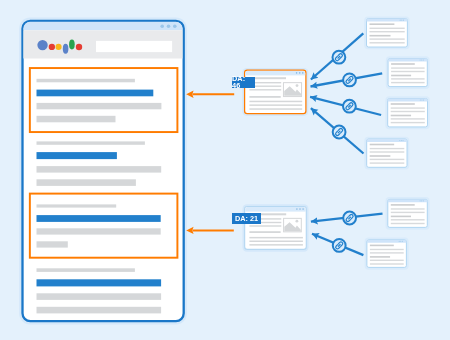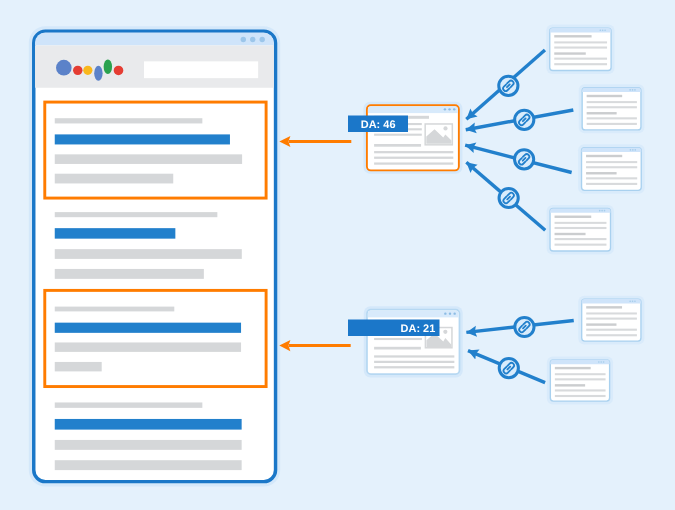--- a/index.html
+++ b/index.html
@@ -308,15 +308,15 @@
           <rect x="369.90" y="244.60" width="23.90" height="1.60" fill="#cbcdcf"></rect>
           <rect x="369.90" y="248.80" width="33.80" height="1.35" fill="#d8dadc"></rect>
           <rect x="369.90" y="252.20" width="33.80" height="1.40" fill="#d8dadc"></rect>
           <rect x="369.90" y="256.10" width="20.18" height="1.60" fill="#cbcdcf"></rect>
           <rect x="369.90" y="259.60" width="33.80" height="1.40" fill="#d8dadc"></rect>
           <rect x="369.90" y="263.30" width="33.80" height="1.40" fill="#d8dadc"></rect>
         </g>
       </g>
     </g>
   </svg>
-  <div class="badge" style="left:232.1px;top:76.5px;width:40px;height:11.5px;">DA: 46</div>
-  <div class="badge" style="left:232.2px;top:212.6px;width:28.9px;height:11.4px;padding-left:32px;">DA: 21</div>
+  <div class="badge" style="left:232.1px;top:76.5px;width:23px;height:11.5px;">DA: 46</div>
+  <div class="badge" style="left:232.2px;top:212.6px;width:28.9px;height:11.4px;">DA: 21</div>
 </div>
 
 </body></html>

